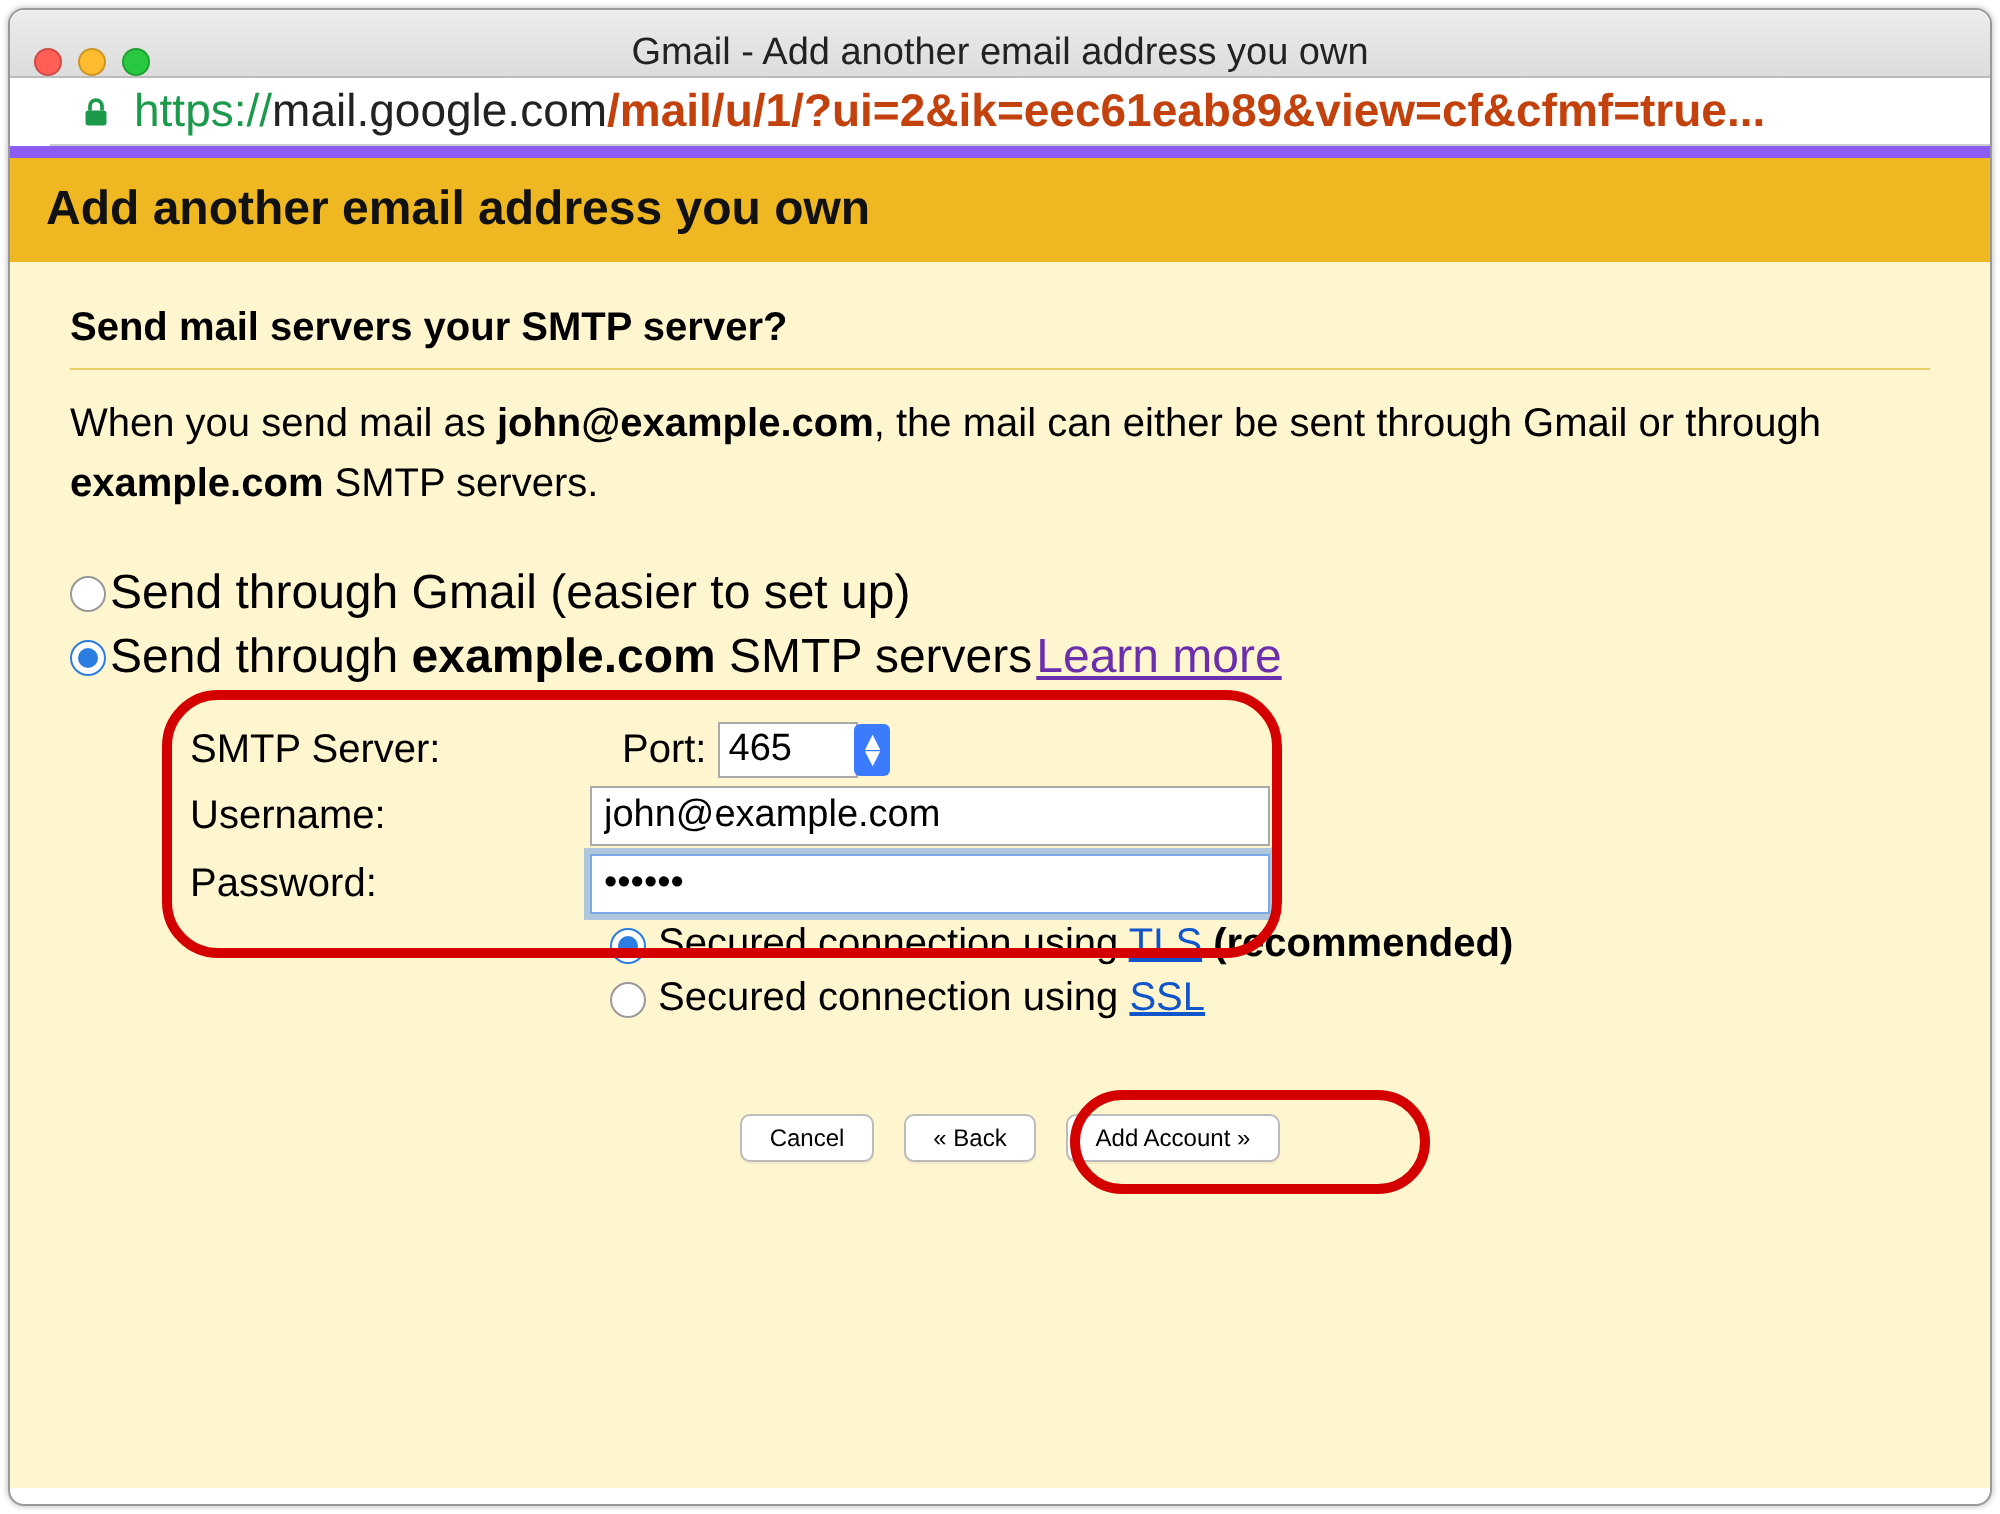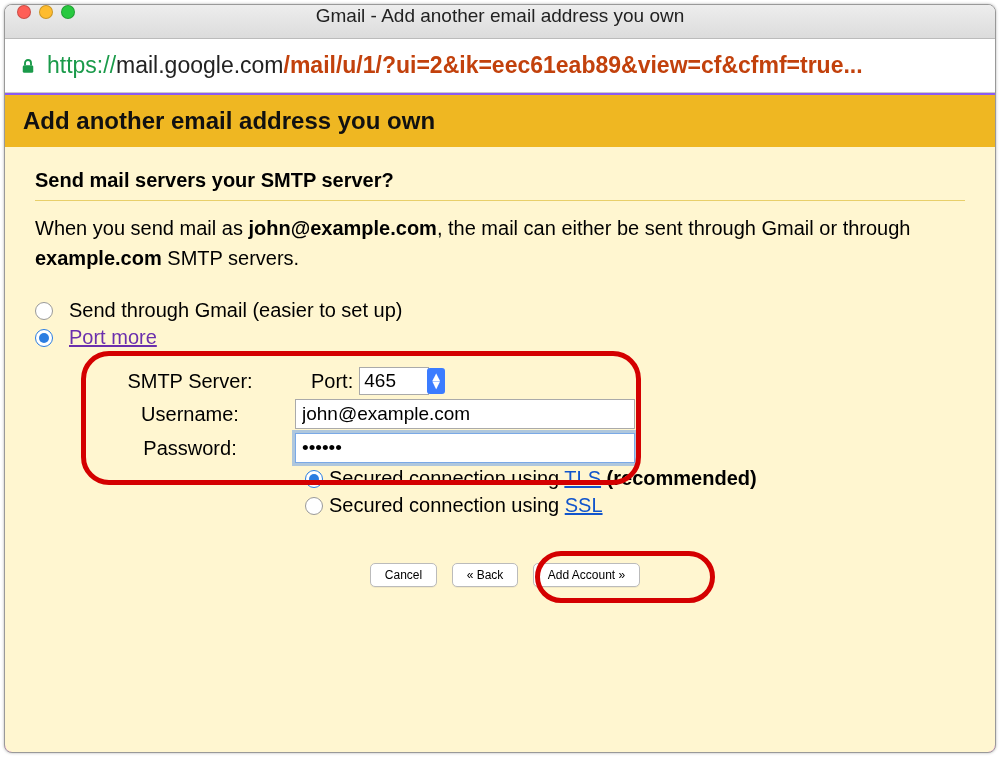--- a/index.html
+++ b/index.html
@@ -19,48 +19,49 @@
     border-radius: 8px;
     background: #fff;
     box-shadow: 0 0 3px rgba(0,0,0,0.3);
     overflow: hidden;
   }
   .titlebar {
     height: 34px;
     background: linear-gradient(#ededed, #dcdcdc);
     border-bottom: 1px solid #bbb;
     display: flex;
-    align-items: flex-start;
+    align-items: flex-end;
     padding: 0 12px;
     position: relative;
   }
   .traffic-lights { display: flex; gap: 8px; position: absolute; left: 12px; }
   .dot { width: 14px; height: 14px; border-radius: 50%; border: 0.5px solid rgba(0,0,0,0.2); }
   .dot.red { background: #ff5f57; }
   .dot.yellow { background: #febc2e; }
   .dot.green { background: #28c940; }
   .titlebar-title {
     flex: 1; text-align: center; font-size: 19px; color: #222;
   }
   .addrbar {
-    height: 54px;
+    height: 34px;
     border-bottom: 1px solid #ccc;
     display: flex;
     align-items: center;
     padding: 0 14px;
     font-size: 23px;
     background: #fff;
+    margin-left: 20px;
   }
   .lock { width: 18px; height: 22px; margin-right: 10px; }
   .url-https { color: #1a9a4a; }
   .url-host { color: #222; }
   .url-path { color: #c2410c; font-weight: bold; }
   .content {
     background: #a21caf;
-    border-top: 2px solid #8b5cf6;
+    border-top: 6px solid #8b5cf6;
     height: calc(100% - 80px);
     padding: 0;
   }
   .banner {
     background: #efb722;
     color: #111;
     font-size: 24px;
     font-weight: bold;
     padding: 12px 18px;
   }
@@ -78,23 +79,23 @@
   }
   .intro {
     font-size: 20px;
     line-height: 1.5;
     padding: 12px 0 22px 0;
   }
   .intro .addr { font-family: Arial; font-weight: bold; }
   .radio-row {
     display: flex;
     align-items: center;
-    font-size: 20px;
+    font-size: 24px;
     margin: 4px 0;
-    gap: 16px;
+    gap: 2px;
   }
   .radio-outer {
     width: 18px; height: 18px; border-radius: 50%;
     border: 1px solid #999;
     background: #fff;
     display: inline-flex; align-items: center; justify-content: center;
     cursor: pointer;
   }
   .radio-outer.checked { border-color: #2b7de1; }
   .radio-inner { width: 10px; height: 10px; border-radius: 50%; background: #2b7de1; }
@@ -114,21 +115,21 @@
     z-index: 5;
   }
   .row {
     display: flex;
     align-items: center;
     margin: 4px 0;
     font-size: 20px;
   }
   .row label {
     width: 200px;
-    text-align: center;
+    text-align: left;
     padding-right: 10px;
   }
   .txt {
     font-size: 19px;
     padding: 3px 6px;
     border: 1px solid #aaa;
     background: #fff;
     font-family: Arial;
   }
   .txt.focus {
@@ -216,21 +217,24 @@
 
       <div class="radio-row">
         <span class="radio-outer"></span>
         <span>Send through Gmail (easier to set up)</span>
       </div>
 
       <div class="radio-row">
         <span class="radio-outer checked">
             <span class="radio-inner"></span>
           </span>
-        <a href="#" class="learn">Port more</a>
+        <span>
+          <span>Send through </span><span class="bold">example.com</span><span> SMTP servers </span>
+        </span>
+        <a href="#" class="learn">Learn more</a>
       </div>
 
       <div class="form-block">
         <div class="highlight-oval" style="top:-16px; left:-14px; width:560px; height:134px;"></div>
 
         <div class="row">
           <label>SMTP Server:</label>
           <span class="port-label">Port:</span>
           <input class="port-select" value="465" style="">
             <span class="port-arrow">▲<br>▼</span>

